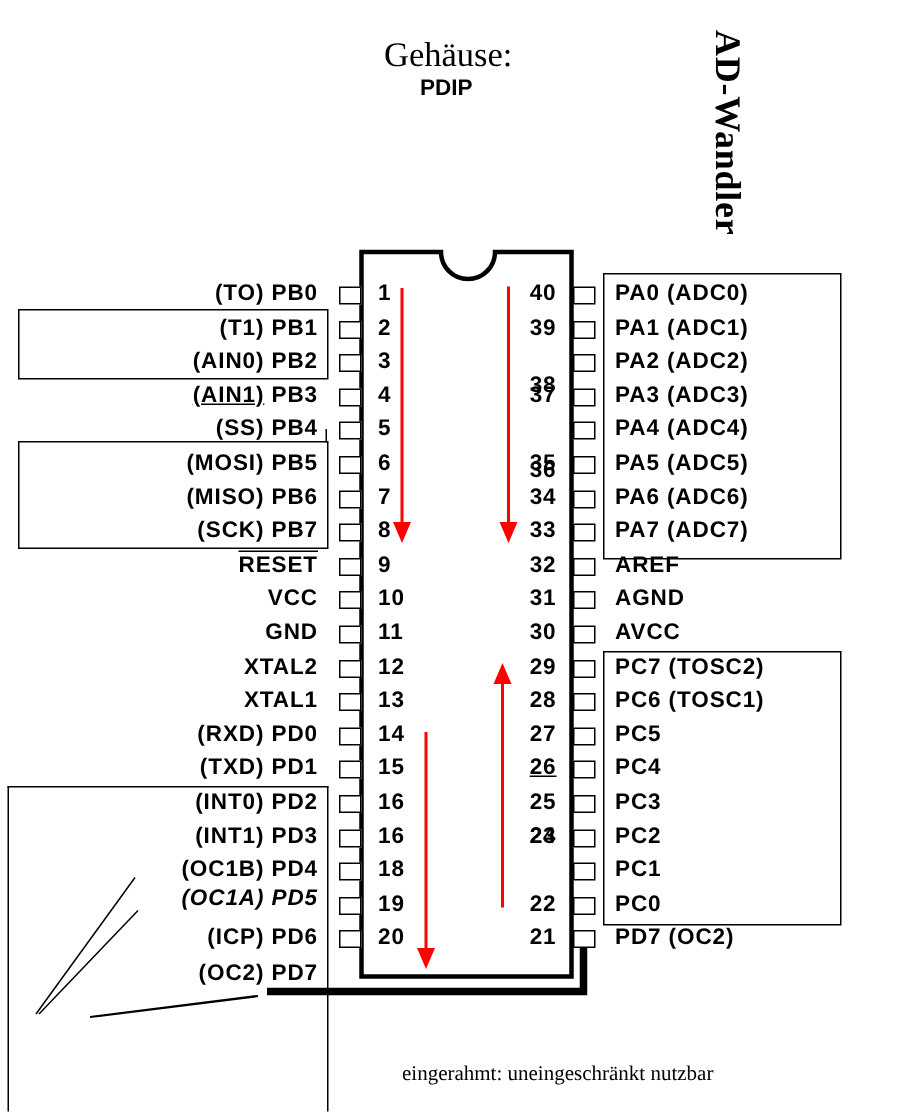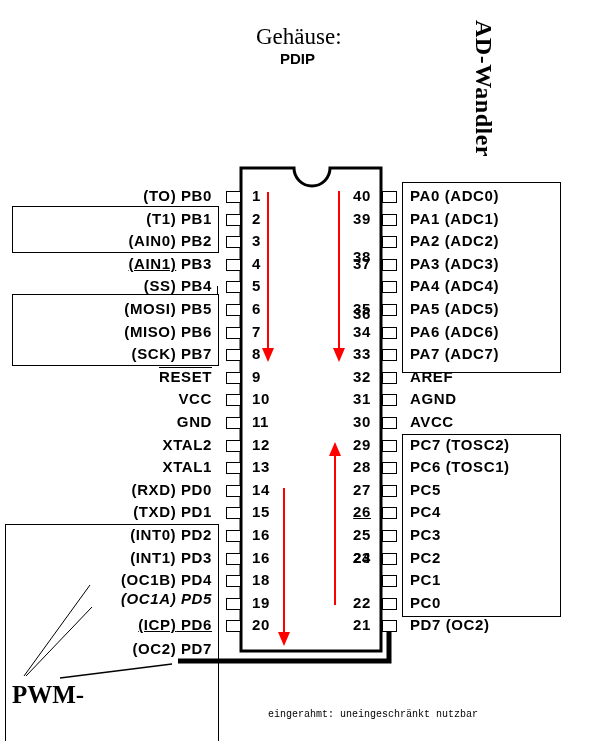--- a/index.html
+++ b/index.html
@@ -12,21 +12,21 @@
               left: 470px; top: 20px; writing-mode: vertical-rl; white-space: nowrap; letter-spacing: 0.5px; }
   .label { position: absolute; font-weight: bold; font-size: 15px; white-space: nowrap; line-height: 18px; letter-spacing: 0.6px; }
   .lab-left { right: 403px; text-align: right; }
   .lab-right { left: 410px; }
   .num-left { left: 252px; }
   .num-right { right: 244px; text-align: right; }
   .ovl { text-decoration: overline; }
   .ul { text-decoration: underline; }
   .stub { position: absolute; width: 13px; height: 10px; border: 1px solid #000; background: #fff; }
   .frame { position: absolute; border: 1px solid #000; }
-  .footnote { font-family: Liberation Mono, monospace; font-size: 10px; left: 268px; top: 709px; white-space: nowrap; }
+  .footnote { font-family: Liberation Serif, serif; font-size: 14px; left: 268px; top: 709px; white-space: nowrap; }
   .pwm { font-family: "Liberation Serif", serif; font-weight: bold; font-size: 25px; line-height: 30px; left: 12px; top: 680px; }
 </style>
 </head>
 <body>
 
 <div class="abs title">Gehäuse:</div>
 <div class="abs subtitle">PDIP</div>
 <div class="abs vertical">AD-Wandler</div>
 
 <div class="frame" style="left:12px; top:206px; width:205px; height:45px;"></div>
@@ -116,21 +116,21 @@
     <div class="label num-left" style="top: 549px;">16</div>
     <div class="label lab-left" style="top: 549px;"><span>(INT1)</span> <span>PD3</span></div>
     <div class="stub" style="left: 226px; top: 575px;"></div>
     <div class="label num-left" style="top: 571px;">18</div>
     <div class="label lab-left" style="top: 571px;"><span>(OC1B)</span> <span>PD4</span></div>
     <div class="stub" style="left: 226px; top: 598px;"></div>
     <div class="label num-left" style="top: 594px;">19</div>
     <div class="label lab-left" style="top: 590px; font-style: italic;"><span>(OC1A)</span> <span>PD5</span></div>
     <div class="stub" style="left: 226px; top: 620px;"></div>
     <div class="label num-left" style="top: 616px;">20</div>
-    <div class="label lab-left" style="top: 616px; text-decoration: underline;"><span>(ICP)</span> <span>PD6</span></div>
+    <div class="label lab-left" style="top: 616px;"><span>(ICP)</span> <span>PD6</span></div>
     <div class="stub" style="left: 382px; top: 191px;"></div>
     <div class="label num-right" style="top: 187px;">40</div>
     <div class="label lab-right" style="top: 187px;">PA0 (ADC0)</div>
     <div class="stub" style="left: 382px; top: 214px;"></div>
     <div class="label num-right" style="top: 210px;">39</div>
     <div class="label lab-right" style="top: 210px;">PA1 (ADC1)</div>
     <div class="stub" style="left: 382px; top: 236px;"></div>
     <div class="label num-right" style="top: 248px;">38</div>
     <div class="label lab-right" style="top: 232px;">PA2 (ADC2)</div>
     <div class="stub" style="left: 382px; top: 259px;"></div>
@@ -181,16 +181,15 @@
     <div class="stub" style="left: 382px; top: 598px;"></div>
     <div class="label num-right" style="top: 594px;">22</div>
     <div class="label lab-right" style="top: 594px;">PC0</div>
     <div class="stub" style="left: 382px; top: 620px;"></div>
     <div class="label num-right" style="top: 616px;">21</div>
     <div class="label lab-right" style="top: 616px;">PD7 (OC2)</div>
   </div>
 
 <div class="label lab-left" style="top:640px;">(OC2) PD7</div>
 <div class="abs pwm">
-  <div>PWM-</div>
 </div>
 
 <div class="abs footnote">eingerahmt: uneingeschränkt nutzbar</div>
 
 </body></html>

